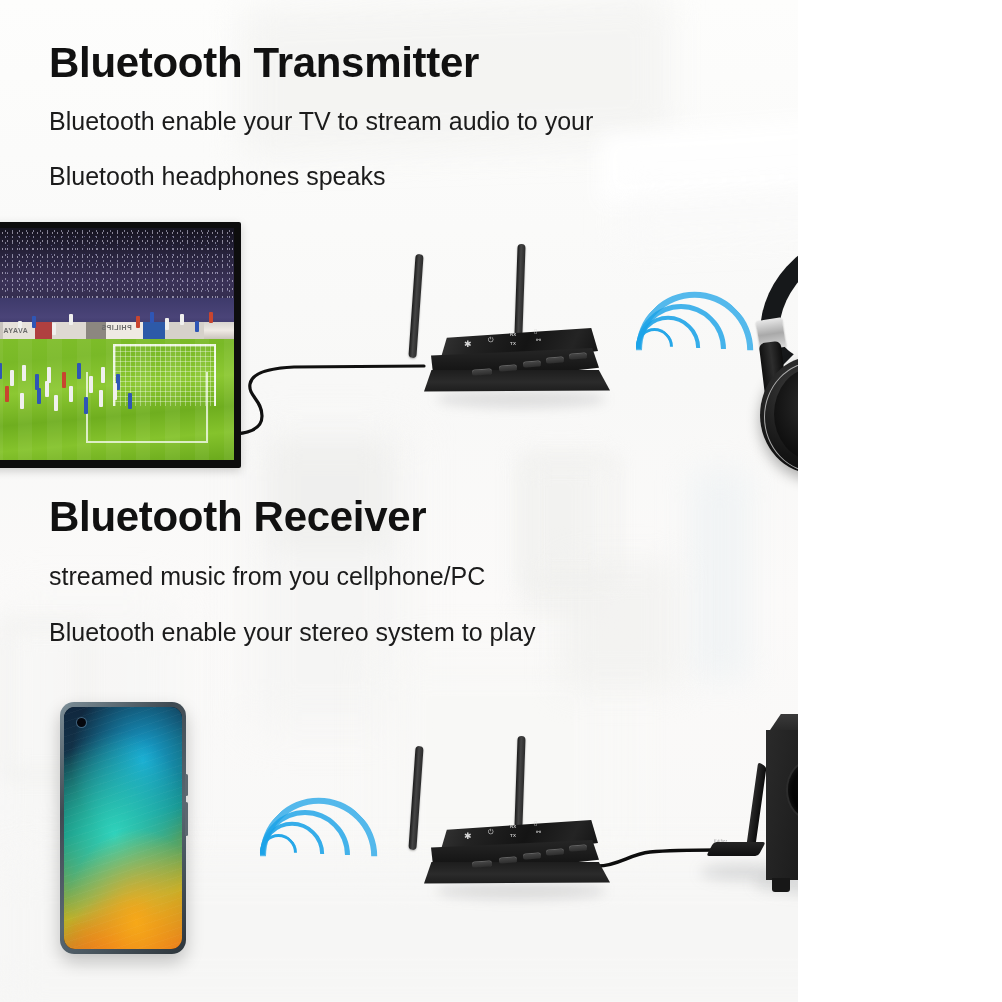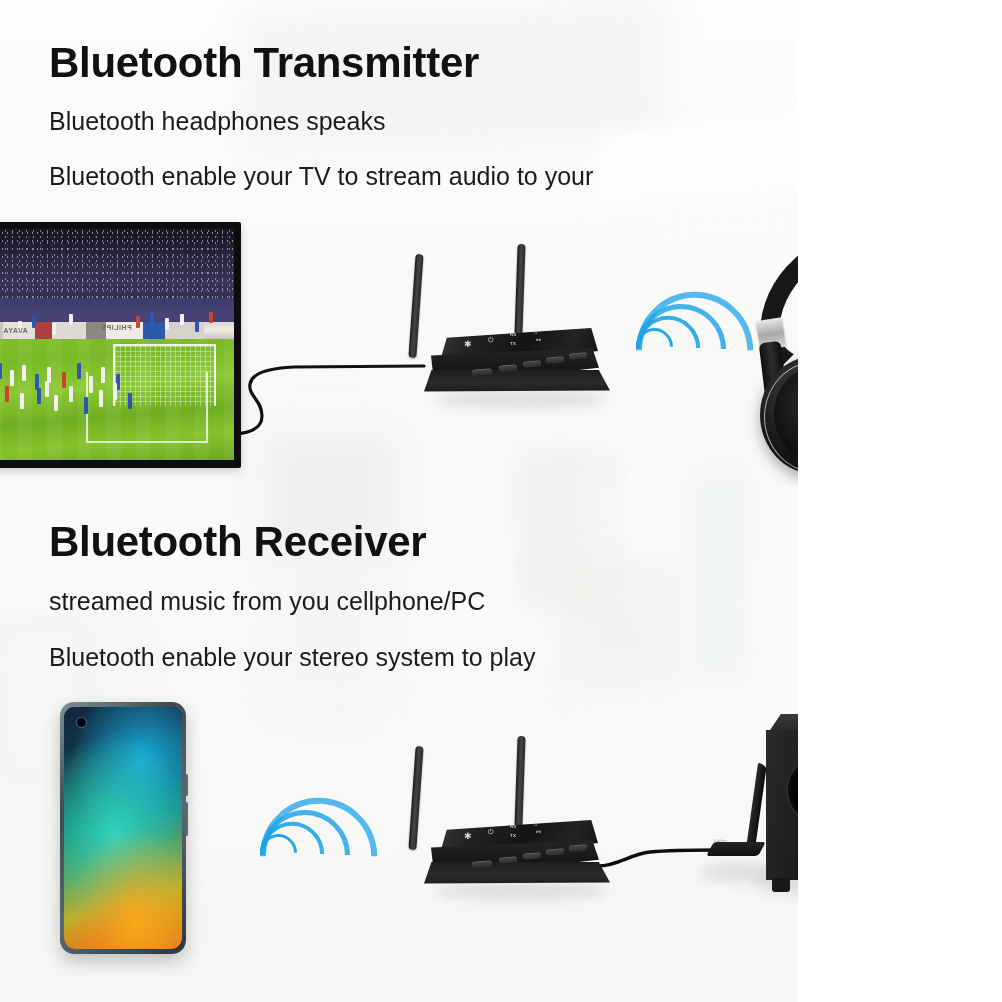--- a/index.html
+++ b/index.html
@@ -40,21 +40,21 @@
   .head{
     font-size:42px;font-weight:700;color:#111;letter-spacing:-.3px;
     line-height:1;white-space:nowrap;
   }
   .sub{
     font-size:25px;font-weight:400;color:#1b1b1b;line-height:1.34;
     white-space:nowrap;
   }
   #t1{left:49px;top:42px;}
   #t1 .sub{margin-top:21px;}
-  #t2{left:49px;top:521px;}
+  #t2{left:49px;top:496px;}
   #t2 .sub{margin-top:22px;}
 
   
   #tv{position:absolute;left:-18px;top:222px;width:259px;height:246px;z-index:24;}
   .tv-bezel{position:absolute;inset:0;background:#0d0d0d;border-radius:2px;
             box-shadow:0 3px 10px rgba(0,0,0,.18);}
   .tv-screen{position:absolute;left:6px;top:6px;right:7px;bottom:8px;overflow:hidden;background:#0a0d16;}
   .sc-crowd{position:absolute;left:0;top:0;width:100%;height:36%;
     background:linear-gradient(180deg,#15131f 0%,#2a2540 35%,#3a3257 65%,#2f2a48 100%);}
   .crowd-dots{position:absolute;inset:0;opacity:.55;
@@ -196,22 +196,22 @@
     <div class="blob b10"></div>
       <div class="blob b11"></div>
       <div class="blob b12"></div>
     <div class="blob b13"></div>
     <div class="frameghost fg1"></div>
       <div class="frameghost fg2"></div>
   </div>
 
   <div class="txt-block" id="t1">
     <div class="head">Bluetooth Transmitter</div>
+    <div class="sub">Bluetooth enable your TV to stream audio to your</div>
     <div class="sub">Bluetooth headphones speaks</div>
-    <div class="sub">Bluetooth enable your TV to stream audio to your</div>
   </div>
 
   <div class="txt-block" id="t2">
     <div class="head">Bluetooth Receiver</div>
     <div class="sub">streamed music from you cellphone/PC</div>
     <div class="sub">Bluetooth enable your stereo system to play</div>
   </div>
 
   <div id="tv">
     <div class="tv-bezel"></div>

